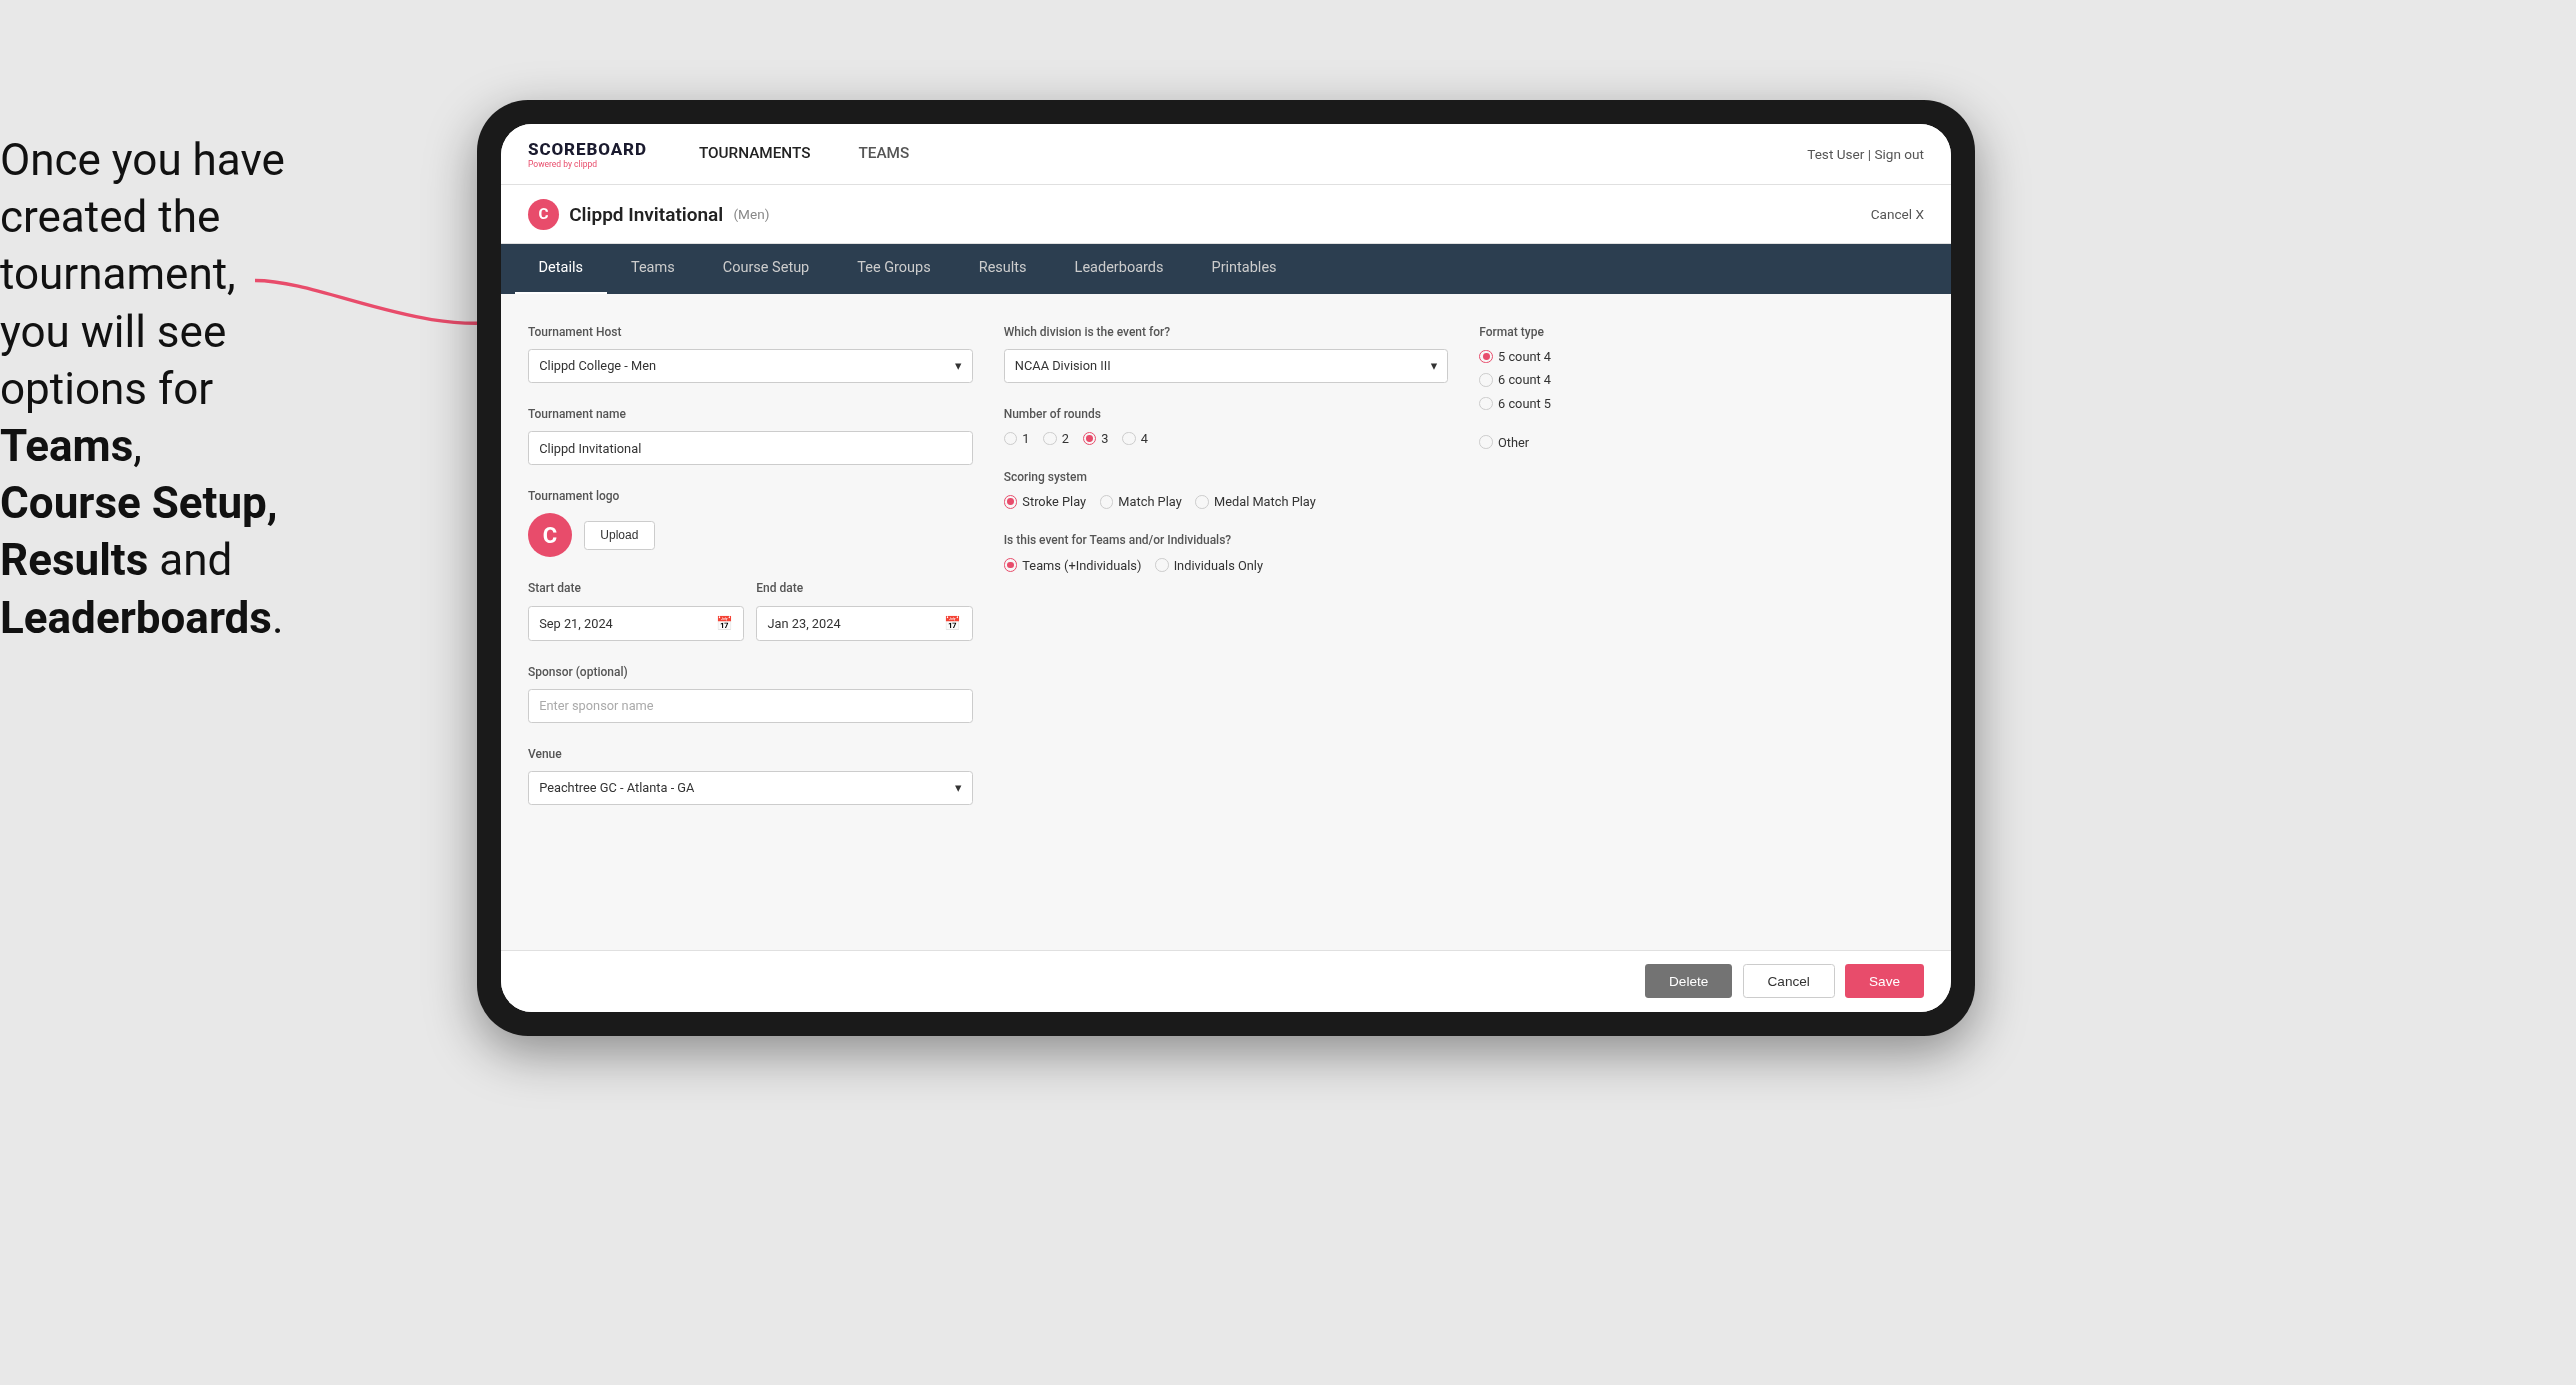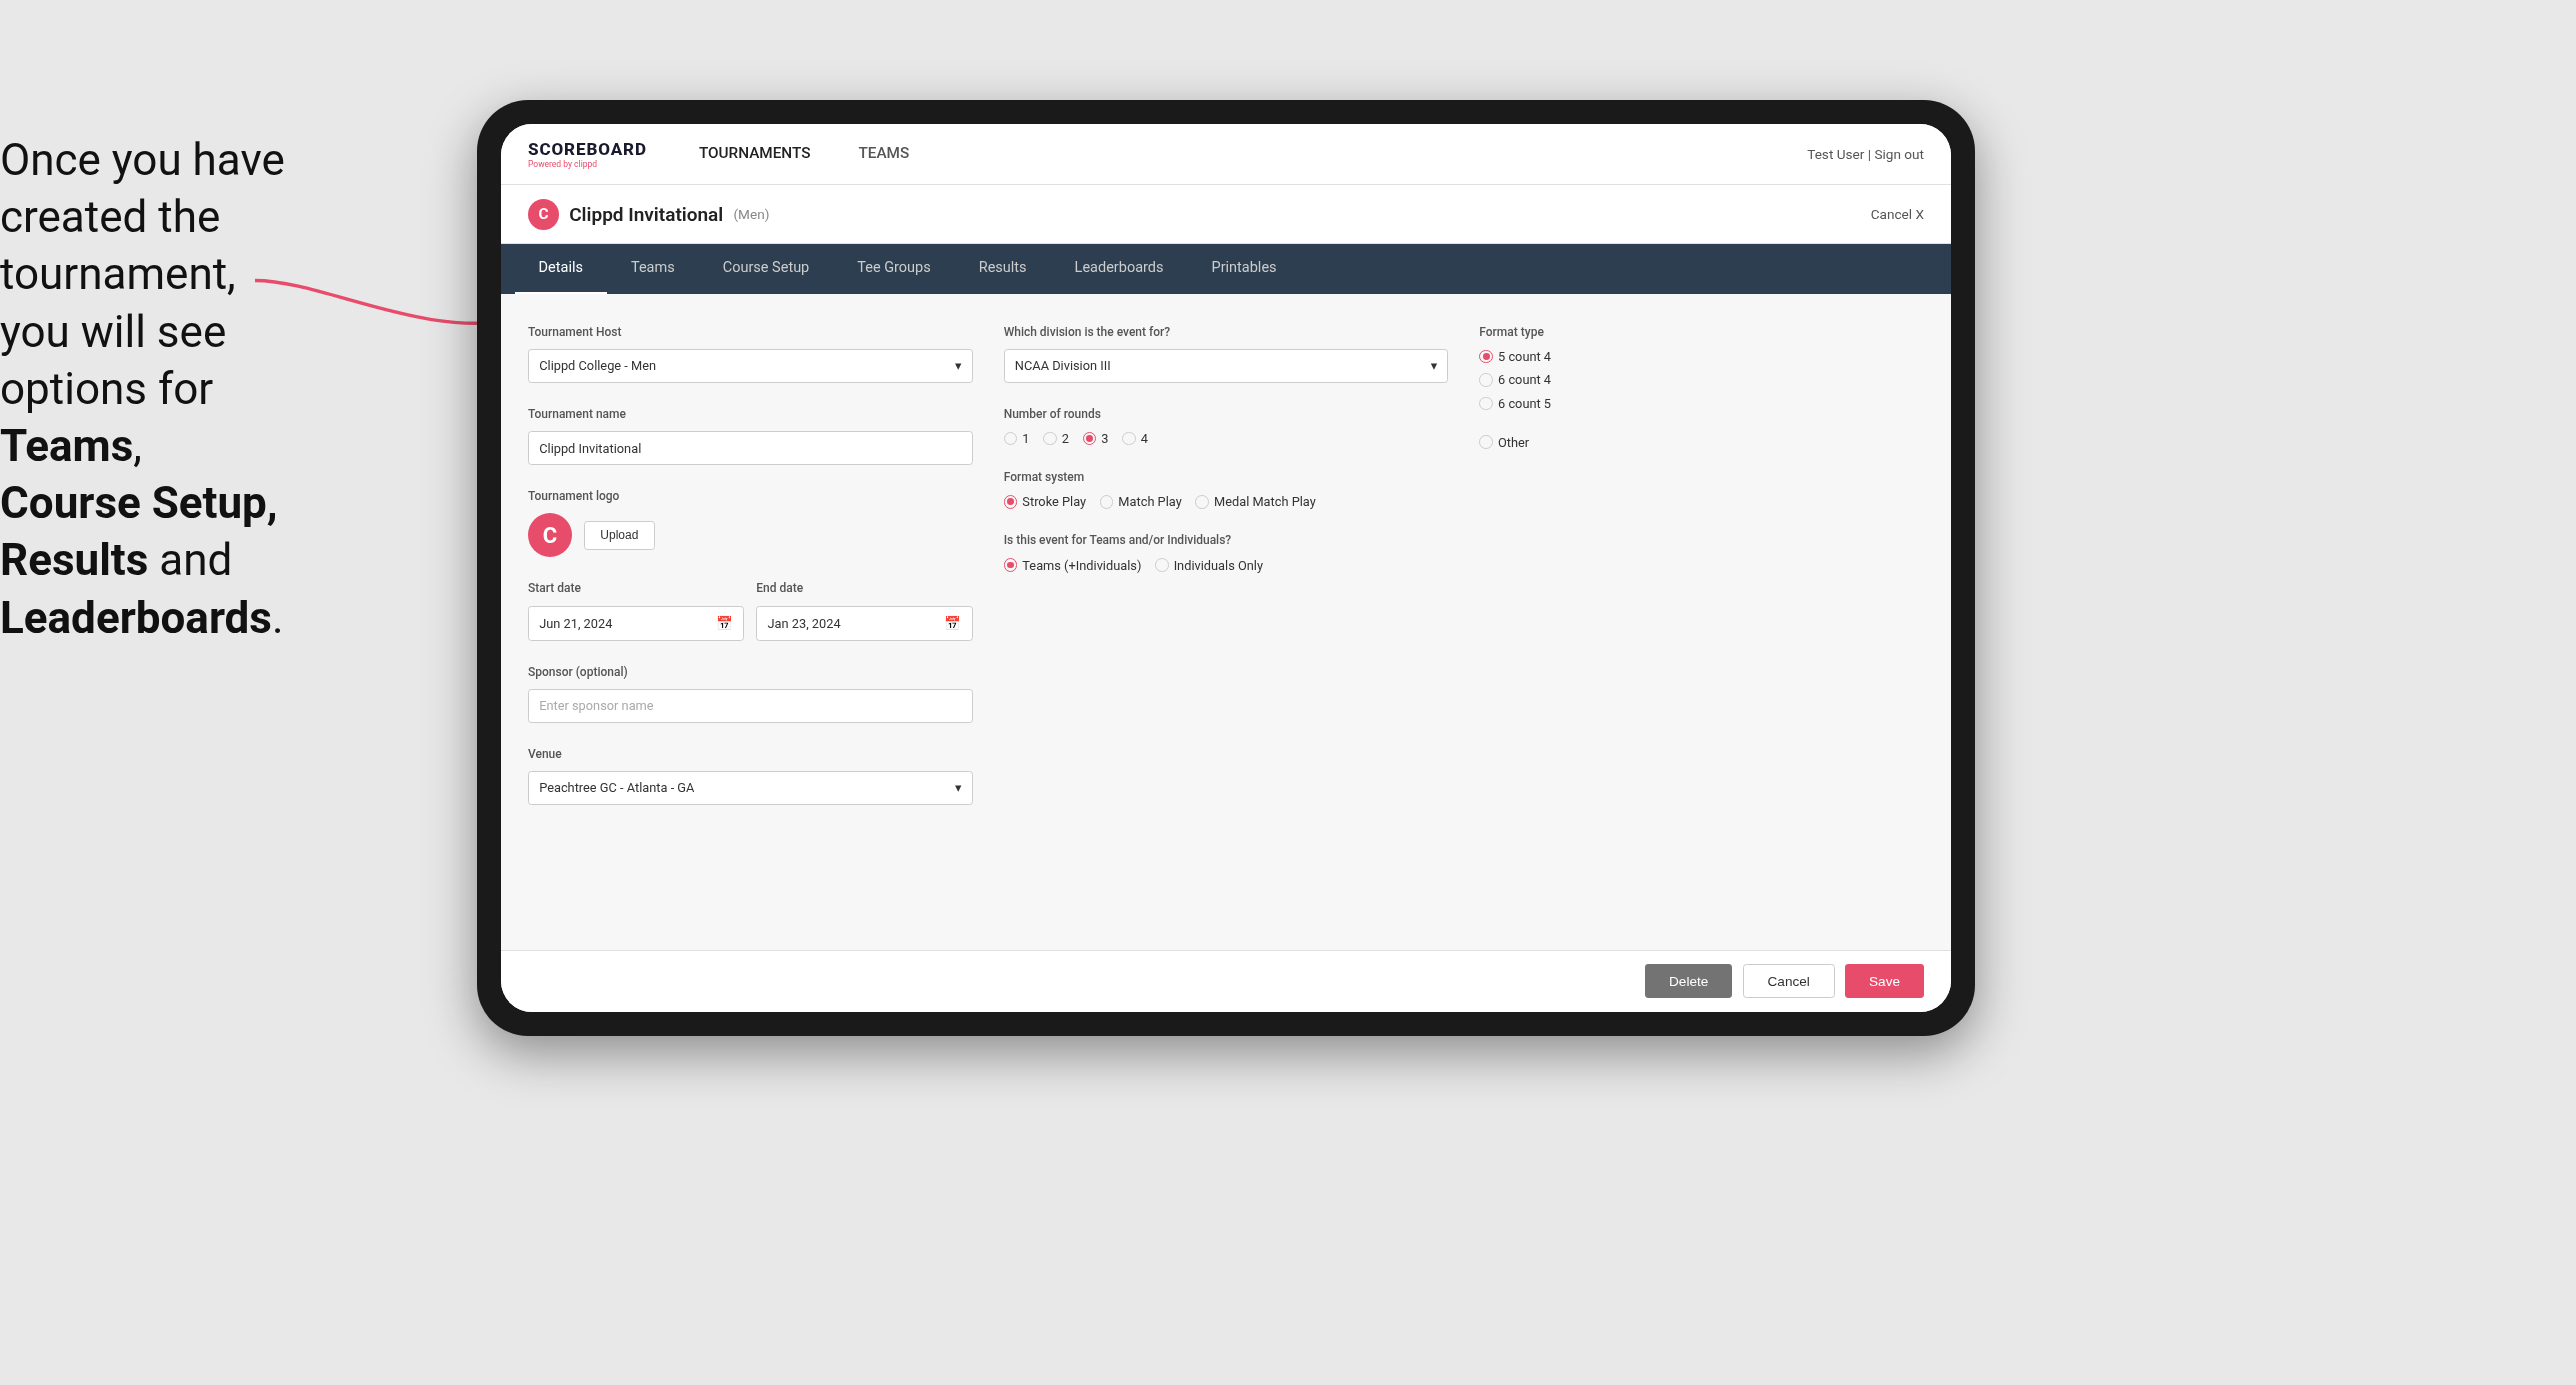--- a/index.html
+++ b/index.html
@@ -422,21 +422,21 @@
                 <span>C</span>
               </div>
               <button class="upload-btn">Upload</button>
             </div>
           </div>
 
           <div style="display:grid;grid-template-columns:1fr 1fr;gap:12px;">
             <div class="form-field-group">
               <div class="form-label">Start date</div>
               <div class="date-input">
-                <span>Jun 21, 2024</span>
+                <span>Sep 21, 2024</span>
                 <span class="calendar-icon">📅</span>
               </div>
             </div>
             <div class="form-field-group">
               <div class="form-label">End date</div>
               <div class="date-input">
                 <span>Jan 23, 2024</span>
                 <span class="calendar-icon">📅</span>
               </div>
             </div>
@@ -484,21 +484,21 @@
                 <span>3</span>
               </div>
               <div class="radio-item">
                 <div class="radio-circle"></div>
                 <span>4</span>
               </div>
             </div>
           </div>
 
           <div class="form-field-group">
-            <div class="form-label">Format system</div>
+            <div class="form-label">Scoring system</div>
             <div class="radio-group">
               <div class="radio-item">
                 <div class="radio-circle selected"></div>
                 <span>Stroke Play</span>
               </div>
               <div class="radio-item">
                 <div class="radio-circle"></div>
                 <span>Match Play</span>
               </div>
               <div class="radio-item">

